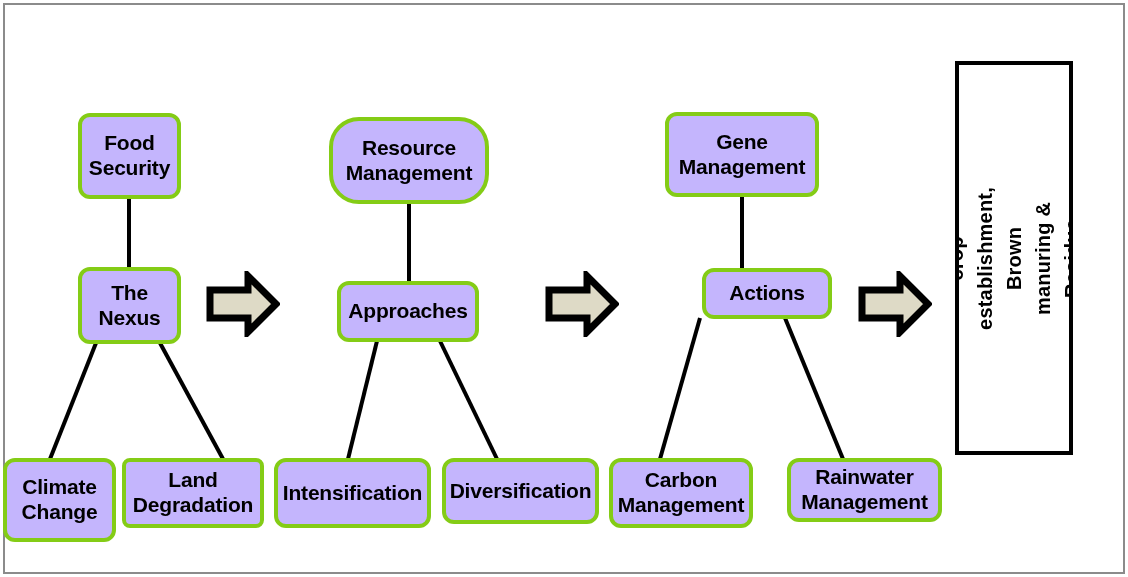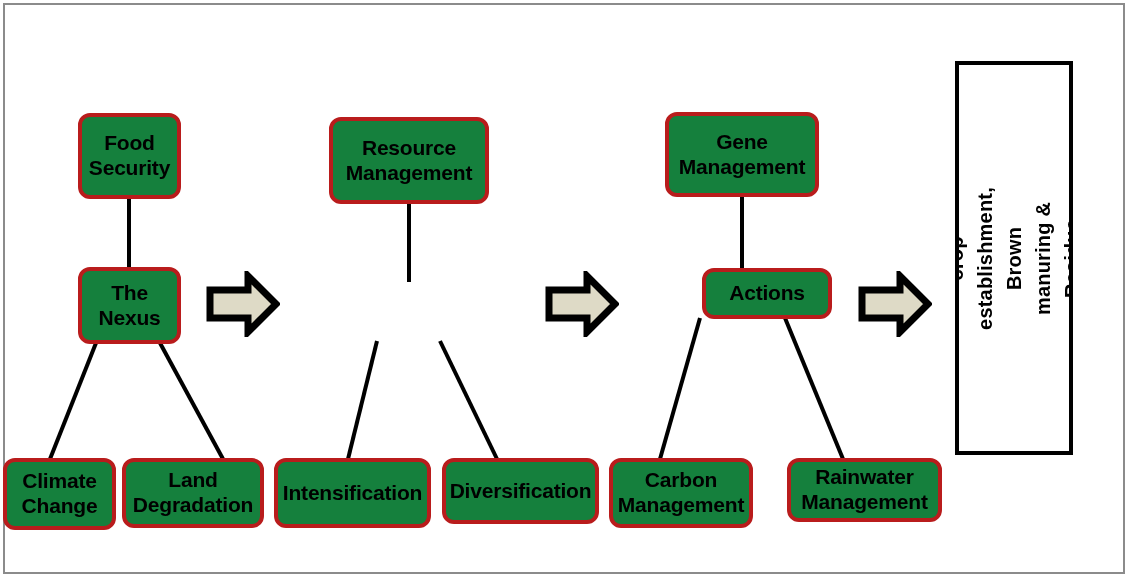--- a/index.html
+++ b/index.html
@@ -33,22 +33,22 @@
   #connectors {
     position: absolute;
     left: 0;
     top: 0;
     width: 1128px;
     height: 577px;
   }
   .node {
     position: absolute;
     box-sizing: border-box;
-    background: #15803d;
-    border: 4px solid #b91c1c;
+    background: #c4b5fd;
+    border: 4px solid #84cc16;
     border-radius: 12px;
     display: flex;
     align-items: center;
     justify-content: center;
     text-align: center;
     color: #000000;
     font-weight: bold;
     font-family: "Liberation Sans", sans-serif;
     line-height: 1.18;
     letter-spacing: -0.2px;
@@ -120,39 +120,42 @@
   <div class="node" style="left:78px; top:113px; width:103px; height:86px; font-size:21px;">
     <span class="node-text">Food
 Security</span>
   </div>
 
   <div class="node" style="left:78px; top:267px; width:103px; height:77px; font-size:21px;">
     <span class="node-text">The
 Nexus</span>
   </div>
 
-  <div class="node" style="left:3px; top:458px; width:113px; height:72px; font-size:21px;">
+  <div class="node" style="left:3px; top:458px; width:113px; height:84px; font-size:21px;">
     <span class="node-text">Climate
 Change</span>
   </div>
 
-  <div class="node" style="left:122px; top:458px; width:142px; height:70px; font-size:21px;">
+  <div class="node" style="left:122px; top:458px; width:142px; height:70px; font-size:21px;border-radius:8px;">
     <span class="node-text">Land
 Degradation</span>
   </div>
 
   <svg class="arrow" style="left:206px; top:271px; width:74px; height:66px;" viewBox="0 0 74 66" xmlns="http://www.w3.org/2000/svg">
     <polygon points="4,19 42,19 42,5 70,33 42,61 42,47 4,47" fill="#DEDAC6" stroke="#000000" stroke-width="7" stroke-linejoin="miter"></polygon>
   </svg>
 
-  <div class="node" style="left:329px; top:117px; width:160px; height:87px; font-size:21px;">
+  <div class="node" style="left:329px; top:117px; width:160px; height:87px; font-size:21px;border-radius:30px;">
     <span class="node-text">Resource
 Management</span>
   </div>
 
+  <div class="node" style="left:337px; top:281px; width:142px; height:61px; font-size:21px;">
+    <span class="node-text">Approaches</span>
+  </div>
 
   <div class="node" style="left:274px; top:458px; width:157px; height:70px; font-size:21px;">
     <span class="node-text">Intensification</span>
   </div>
 
   <div class="node" style="left:442px; top:458px; width:157px; height:66px; font-size:21px;">
     <span class="node-text">Diversification</span>
   </div>
 
   <svg class="arrow" style="left:545px; top:271px; width:74px; height:66px;" viewBox="0 0 74 66" xmlns="http://www.w3.org/2000/svg">

